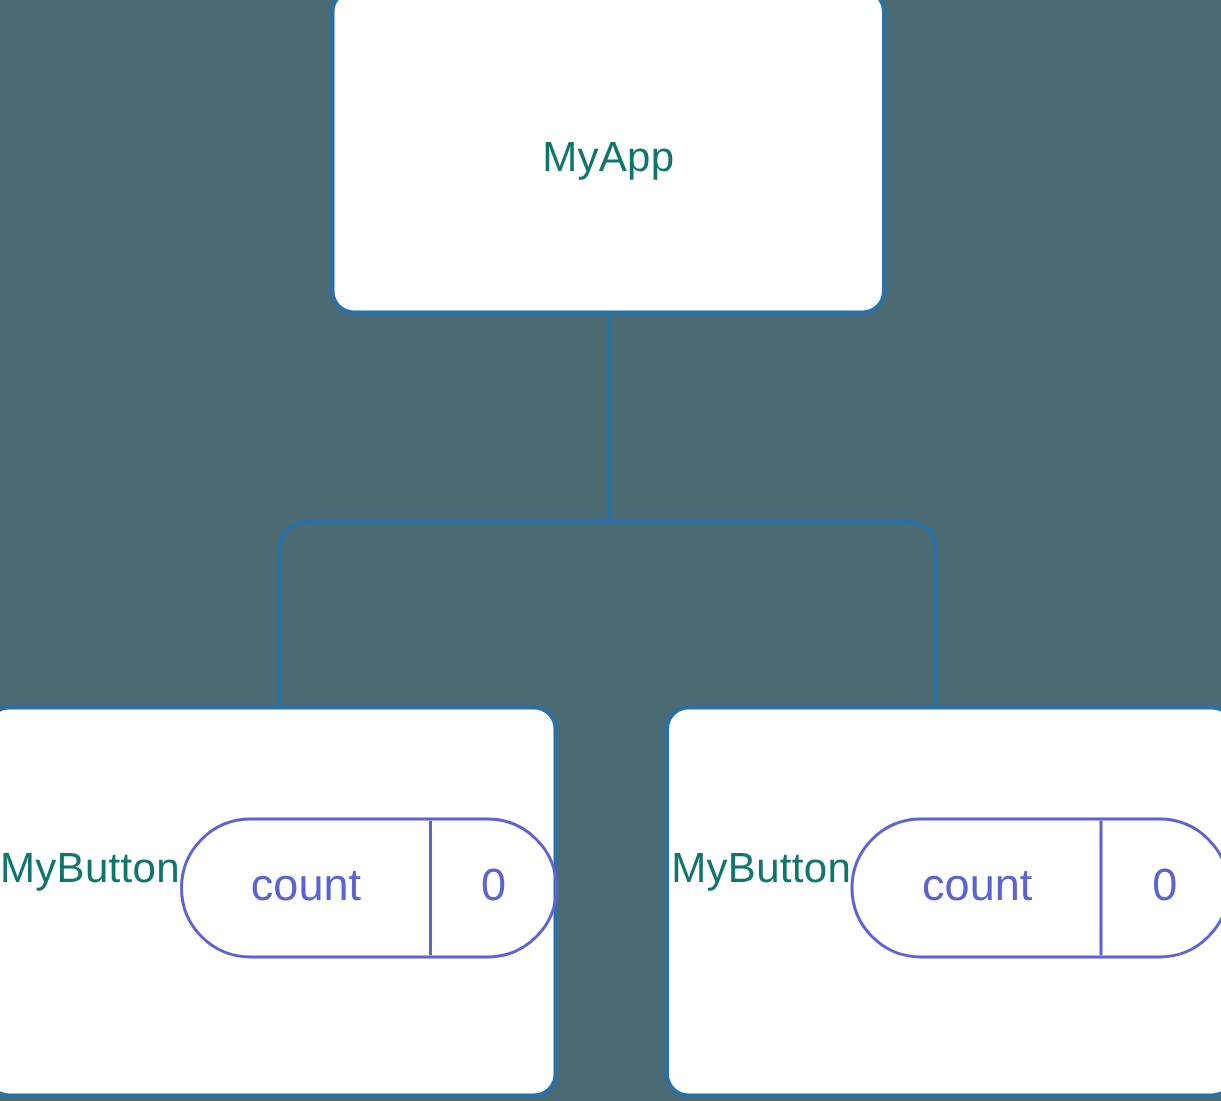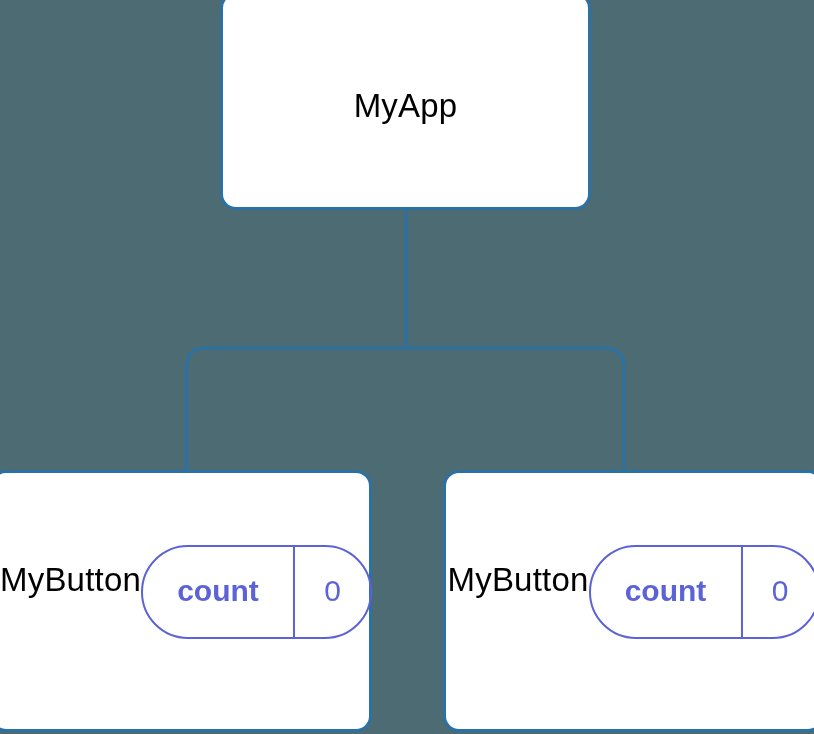--- a/index.html
+++ b/index.html
@@ -36,22 +36,22 @@
     z-index: 2;
     background: #ffffff;
     border: 3px solid #2b71a4;
     border-radius: 16px;
     box-sizing: border-box;
     display: flex;
     flex-direction: column;
     align-items: center;
   }
   .node-title {
-    color: #000000;
-    font-size: 33px;
+    color: #0f766e;
+    font-size: 28px;
     line-height: 1;
     letter-spacing: 0.2px;
     white-space: nowrap;
     font-weight: 400;
     text-align: right;
   }
   
   #node-root {
     left: 220px;
     top: -8px;
@@ -103,21 +103,20 @@
     align-items: center;
     justify-content: center;
     color: #5c63d4;
     font-size: 30px;
     line-height: 1;
     white-space: nowrap;
   }
   .prop-key {
     width: 176px;
     padding-bottom: 2px;
-    font-weight: bold;
   }
   .prop-val {
     width: 88px;
     padding-bottom: 2px;
     border-left: 2px solid #5c63d4;
   }
 </style>
 </head>
 <body>
 

